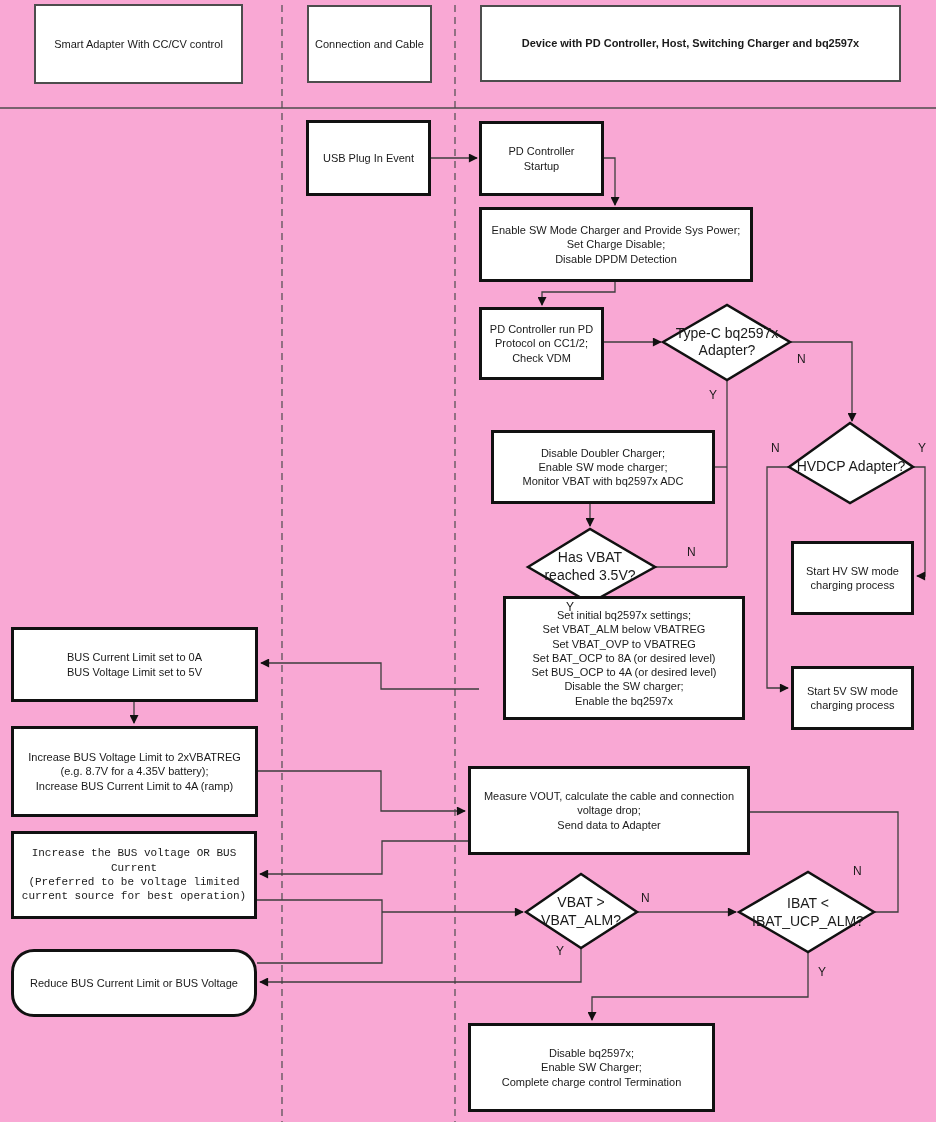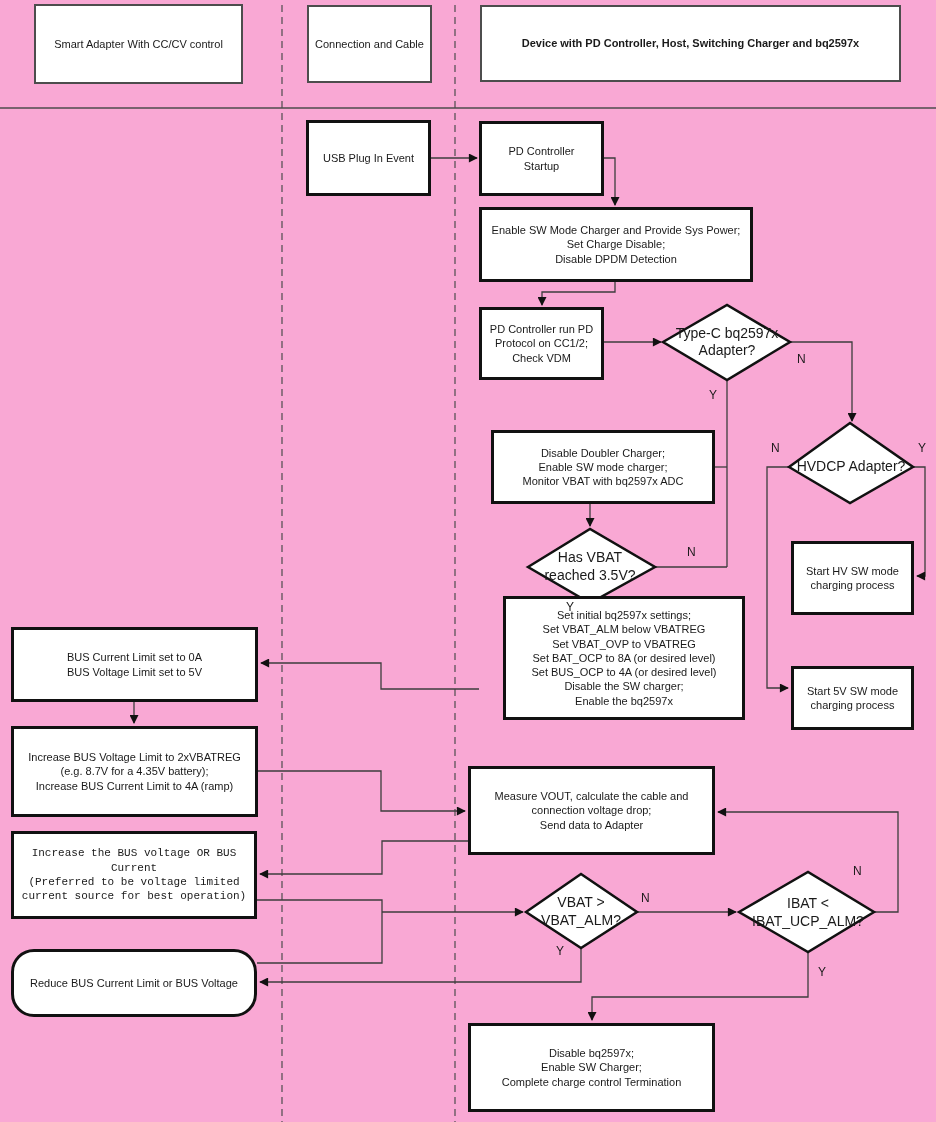--- a/index.html
+++ b/index.html
@@ -114,21 +114,21 @@
   <div class="node" style="left:791px;top:541px;width:123px;height:74px;">Start HV SW mode charging process</div>
   <div class="node" style="left:791px;top:652px;width:123px;height:64px;margin-top:14px;">Start 5V SW mode charging process</div>
   <div class="node" style="left:11px;top:627px;width:247px;height:75px;">BUS Current Limit set to 0A
 BUS Voltage Limit set to 5V</div>
   <div class="node" style="left:11px;top:726px;width:247px;height:91px;">Increase BUS Voltage Limit to 2xVBATREG
 (e.g. 8.7V for a 4.35V battery);
 Increase BUS Current Limit to 4A (ramp)</div>
   <div class="node" style="left:11px;top:831px;width:246px;height:88px;font-family:Liberation Mono, monospace;">Increase the BUS voltage OR BUS Current
 (Preferred to be voltage limited current source for best operation)</div>
   <div class="node" style="left:11px;top:949px;width:246px;height:68px;border-radius:23px;">Reduce BUS Current Limit or BUS Voltage</div>
-  <div class="node" style="left:468px;top:766px;width:247px;height:89px;">Measure VOUT, calculate the cable and connection voltage drop;
+  <div class="node" style="left:468px;top:766px;width:282px;height:89px;">Measure VOUT, calculate the cable and connection voltage drop;
 Send data to Adapter</div>
   <div class="node" style="left:468px;top:1023px;width:247px;height:89px;">Disable bq2597x;
 Enable SW Charger;
 Complete charge control Termination</div>
 
   <div class="dtext" style="left:667px;top:322px;width:120px;height:40px;">Type-C bq2597x
 Adapter?</div>
   <div class="dtext" style="left:791px;top:456px;width:120px;height:22px;">HVDCP Adapter?</div>
   <div class="dtext" style="left:540px;top:551px;width:100px;height:31px;">Has VBAT
 reached 3.5V?</div>

